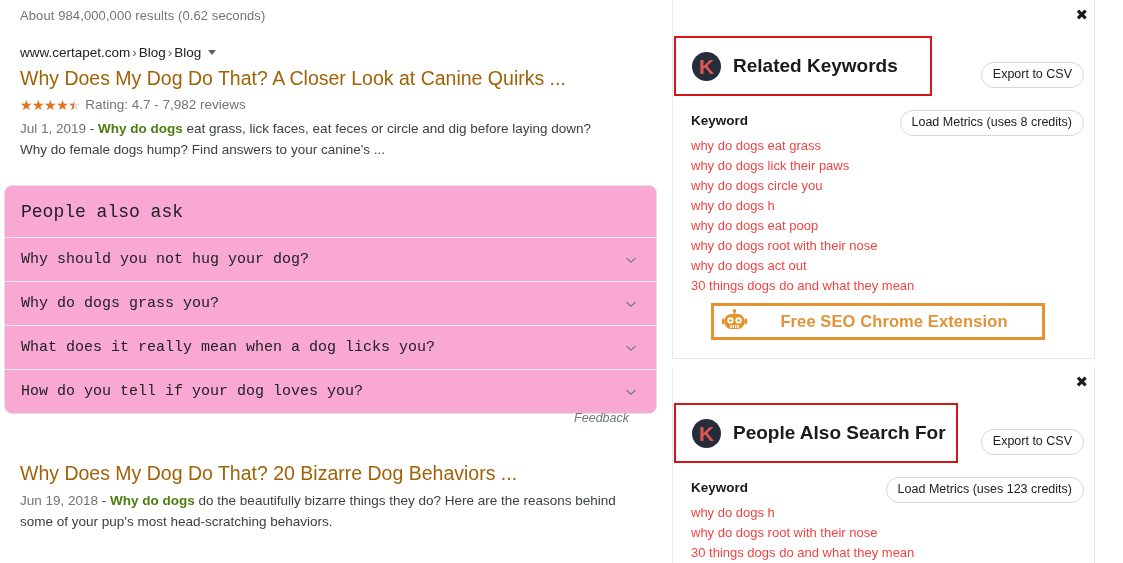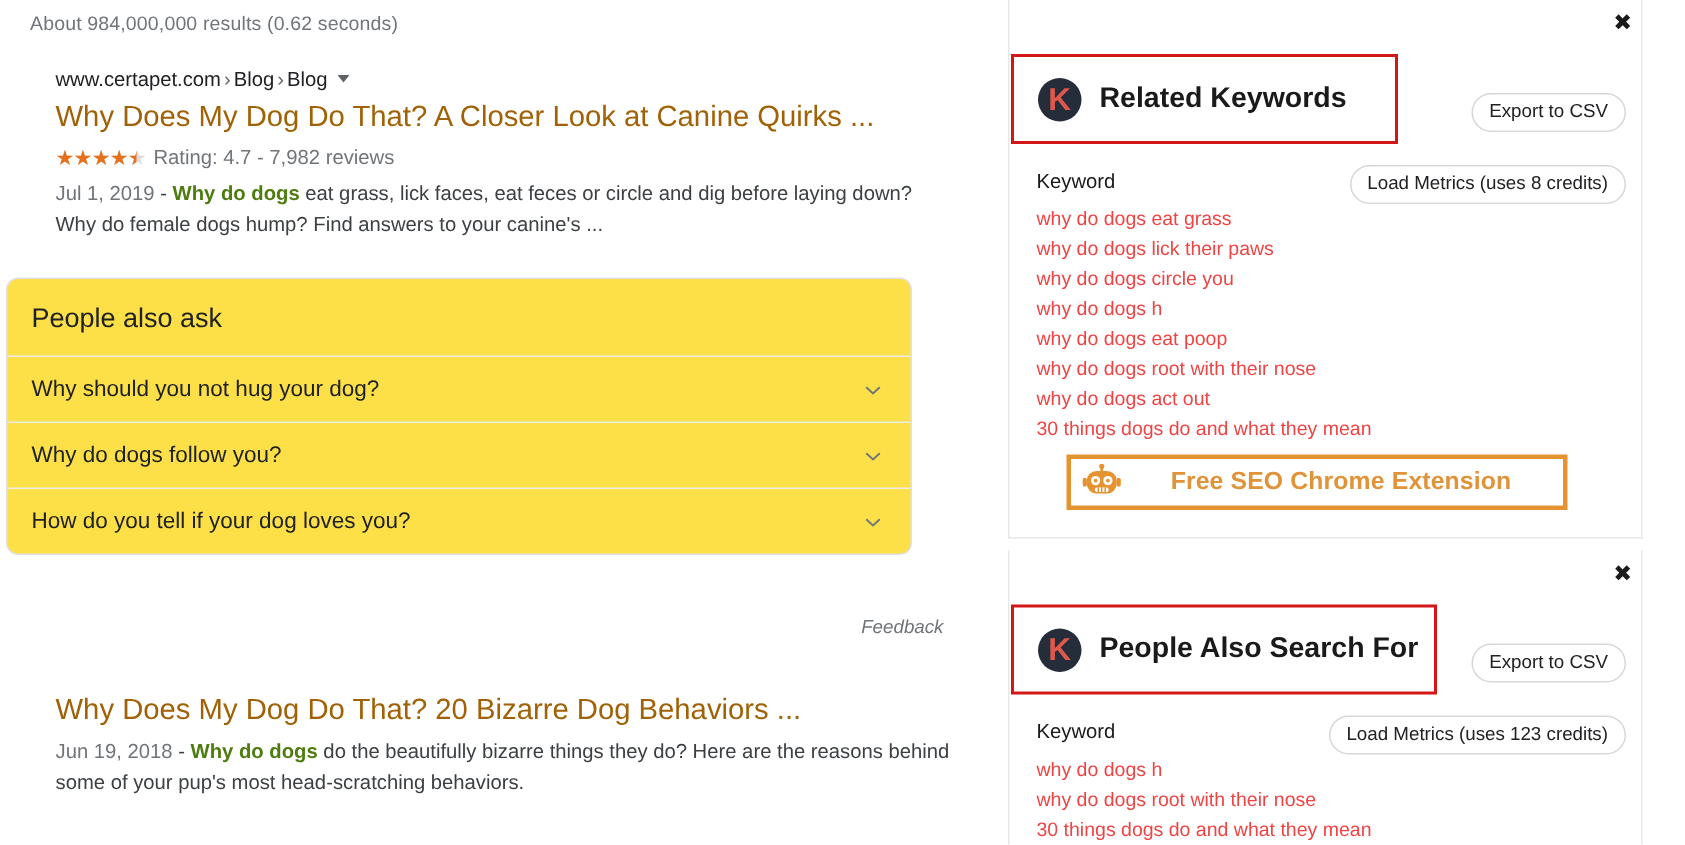--- a/index.html
+++ b/index.html
@@ -24,21 +24,21 @@
   }
 
   .result-stats {
     position: absolute;
     left: 16px; top: 8px;
     font-size: 13px;
     color: #70757a;
     letter-spacing: .1px;
   }
 
-  .result { position: absolute; left: 16px; margin-left: 17px; }
+  .result { position: absolute; left: 16px; }
   #result-1 { top: 44px; width: 615px; }
   #result-2 { top: 457px; width: 615px; }
 
   .breadcrumb {
     font-size: 13.5px;
     color: #202124;
     line-height: 18px;
     white-space: nowrap;
   }
   .breadcrumb .sep { color: #5f6368; padding: 0 2px; }
@@ -93,24 +93,25 @@
     color: #3c4043;
     width: 600px;
   }
   .snippet .date { color: #70757a; }
   .snippet b { color: #4d7c0f; font-weight: bold; text-align: center; }
 
   
   #paa {
     position: absolute;
     left: 0; top: 185px;
-    width: 604px;
+    width: 653px;
     border: 1px solid #dfe1e5;
     border-radius: 8px;
-    background: #fde047;
+    background: #f9a8d4;
+    font-family: Liberation Mono, monospace;
   }
   #paa-title {
     font-size: 18px;
     color: #202124;
     padding: 15px 16px 14px 16px;
     line-height: 22px;
   }
   .paa-item {
     border-top: 1px solid #ebebeb;
     height: 44px;
@@ -209,21 +210,21 @@
     white-space: nowrap;
     font-family: "Liberation Sans", sans-serif;
   }
   .btn-export { right: 10px; top: 62px; }
   .btn-metrics { right: 10px; top: 110px; }
 
   .kw-header {
     position: absolute;
     left: 18px; top: 113px;
     font-size: 13.5px;
-    font-weight: normal;
+    font-weight: bold;
     color: #1a1a1a;
   }
 
   .kw-list {
     position: absolute;
     left: 18px; top: 136px;
     right: 10px;
   }
   .kw-item {
     font-size: 13px;
@@ -290,26 +291,32 @@
       <div id="paa-title">People also ask</div>
 
       <div class="paa-item">
         <div class="paa-q">Why should you not hug your dog?</div>
         <svg class="paa-chevron" viewBox="0 0 24 24">
           <path d="M6 9.5 L12 15 L18 9.5" fill="none" stroke="#70757a" stroke-width="1.7"></path>
         </svg>
       </div>
 
       <div class="paa-item">
-        <div class="paa-q">Why do dogs follow you?</div>
+        <div class="paa-q">Why do dogs grass you?</div>
         <svg class="paa-chevron" viewBox="0 0 24 24">
           <path d="M6 9.5 L12 15 L18 9.5" fill="none" stroke="#70757a" stroke-width="1.7"></path>
         </svg>
       </div>
 
+      <div class="paa-item">
+        <div class="paa-q">What does it really mean when a dog licks you?</div>
+        <svg class="paa-chevron" viewBox="0 0 24 24">
+          <path d="M6 9.5 L12 15 L18 9.5" fill="none" stroke="#70757a" stroke-width="1.7"></path>
+        </svg>
+      </div>
 
       <div class="paa-item">
         <div class="paa-q">How do you tell if your dog loves you?</div>
         <svg class="paa-chevron" viewBox="0 0 24 24">
           <path d="M6 9.5 L12 15 L18 9.5" fill="none" stroke="#70757a" stroke-width="1.7"></path>
         </svg>
       </div>
     </div>
 
     <div id="feedback">Feedback</div>

